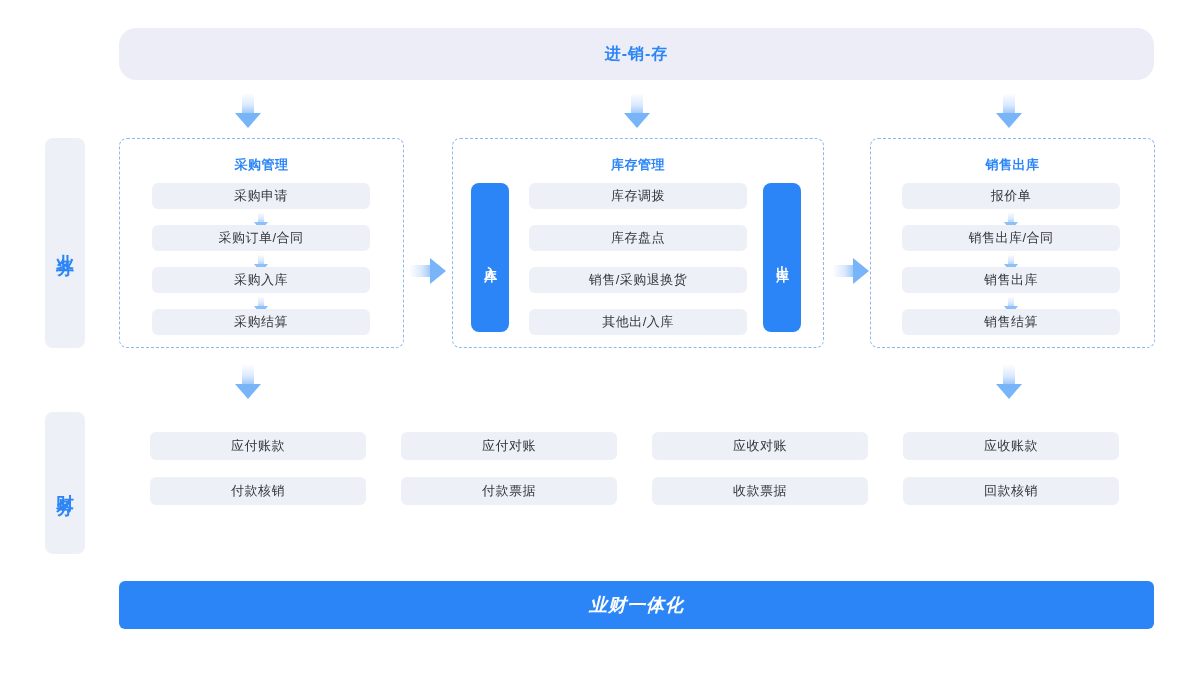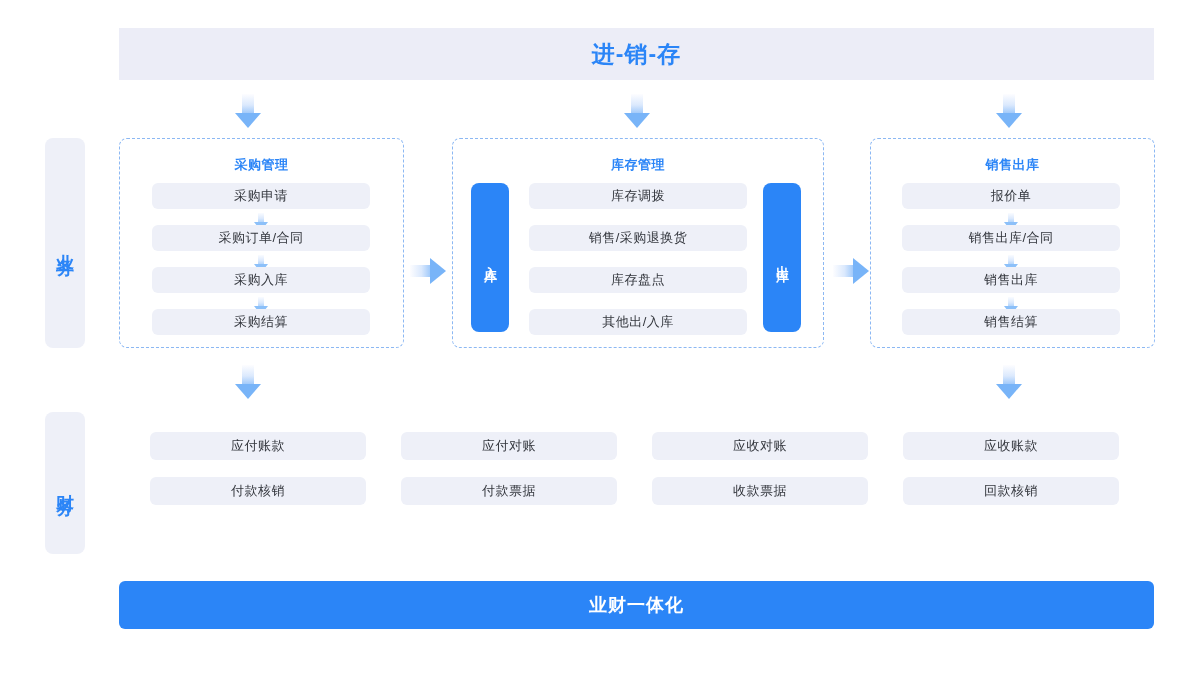--- a/index.html
+++ b/index.html
@@ -67,46 +67,47 @@
   }
 
   
   #banner {
     position: absolute;
     left: 119px;
     top: 28px;
     width: 1035px;
     height: 52px;
     background: #ecedf7;
-    border-radius: 0;
+    border-radius: 17px;
     display: flex;
     align-items: center;
     justify-content: center;
     color: #2b85f7;
     font-weight: bold;
-    font-size: 23px;
+    font-size: 16px;
     letter-spacing: 1px;
   }
 
   
   #footer-banner {
     position: absolute;
     left: 119px;
     top: 581px;
     width: 1035px;
     height: 48px;
     background: #2b85f7;
     border-radius: 6px;
     display: flex;
     align-items: center;
     justify-content: center;
     color: #ffffff;
     font-weight: bold;
     font-size: 18px;
     letter-spacing: 1px;
+    font-style: italic;
   }
 
   
   .arrow-down {
     position: absolute;
     width: 26px;
     height: 34px;
   }
   .arrow-down .shaft {
     position: absolute;
@@ -294,24 +295,24 @@
   <div class="dashed-box" style="left:452px; top:138px; width:372px; height:210px;">
     <div class="group-title" style="top:17px;">库存管理</div>
   </div>
   <div class="vbar" style="left:471px; top:183px; width:38px; height:149px;">入库</div>
   <div class="vbar" style="left:763px; top:183px; width:38px; height:149px;">出库</div>
   <div class="flow-col" style="left:529px; top:183px; width:218px;">
     <div class="flow-item" style="margin-bottom:16px">
       <div class="pill">库存调拨</div>
     </div>
     <div class="flow-item" style="margin-bottom:16px">
+      <div class="pill">库存盘点</div>
+    </div>
+    <div class="flow-item" style="margin-bottom:16px">
       <div class="pill">销售/采购退换货</div>
-    </div>
-    <div class="flow-item" style="margin-bottom:16px">
-      <div class="pill">库存盘点</div>
     </div>
     <div class="flow-item">
       <div class="pill">其他出/入库</div>
     </div>
   </div>
 
   <div class="arrow-right" style="left:833px; top:258px;">
     <div class="shaft"></div>
     <div class="head"></div>
   </div>

